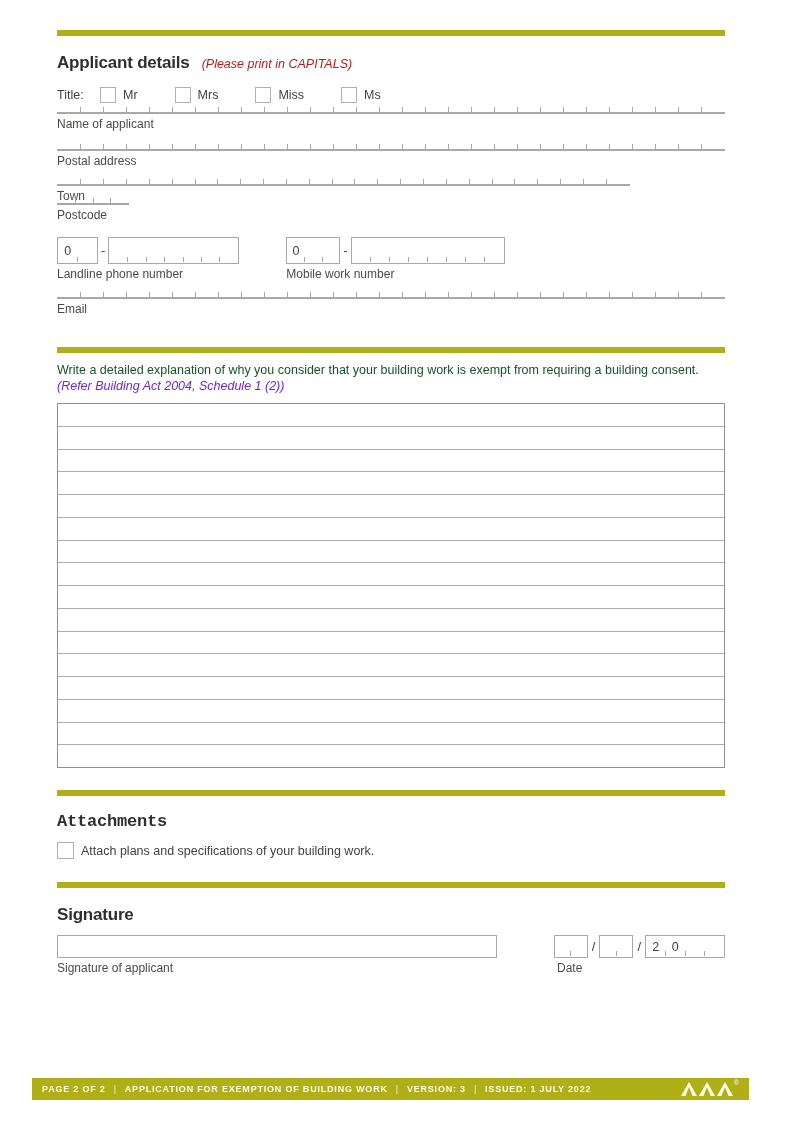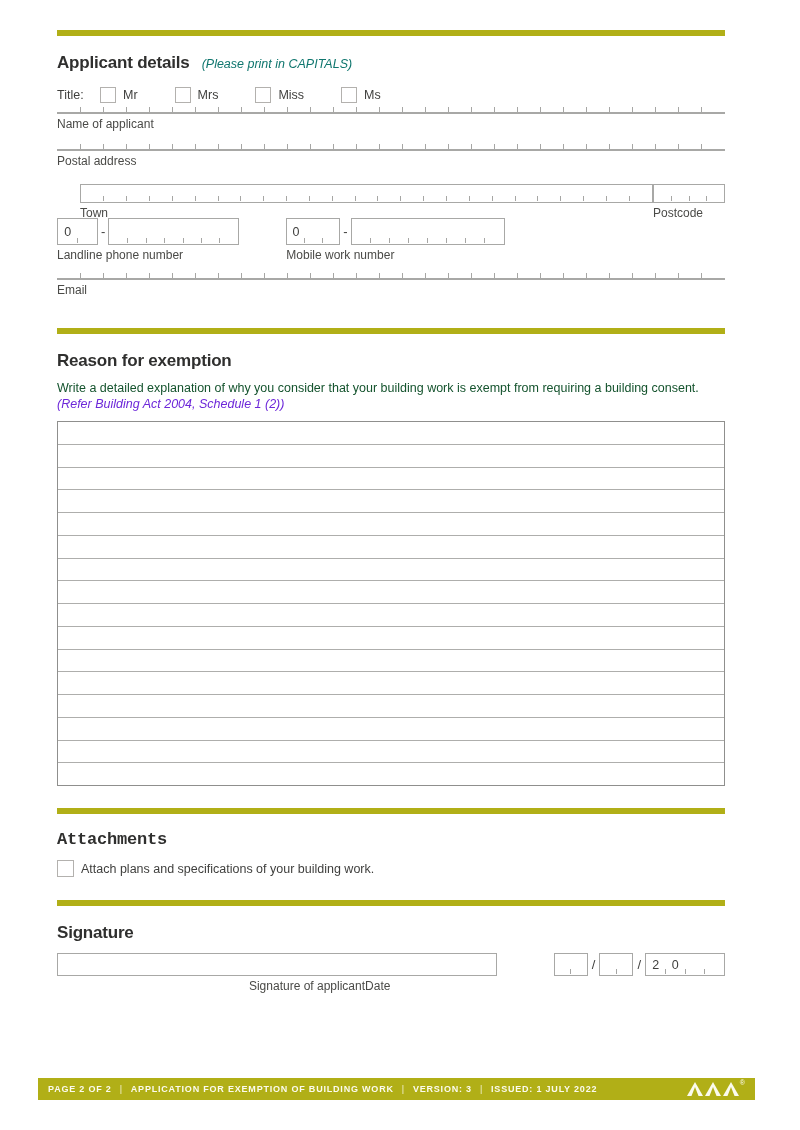--- a/index.html
+++ b/index.html
@@ -6,38 +6,38 @@
   html,body { width:800px; height:1130px; background:#ffffff; position:relative;
     font-family:"Liberation Sans", sans-serif; color:#3d3d3b; overflow:hidden; }
 
   .content { width:668px; margin-left:57px; }
 
   .bar { height:6px; background:#b1af17; }
   .bar.top { margin-top:30px; }
 
   .section-heading { font-size:17px; font-weight:700; color:#2f2f2e; letter-spacing:-0.2px; }
   .heading-row { display:flex; align-items:baseline; margin-top:17px; }
-  .heading-note { font-style:italic; font-size:12.5px; color:#0f766e; margin-left:12px; }
+  .heading-note { font-style:italic; font-size:12.5px; color:#b91c1c; margin-left:12px; }
 
   .title-row { display:flex; align-items:center; margin-top:14px; font-size:12.5px; color:#3f3f3d; }
   .title-label { width:43px; }
   .title-option { display:flex; align-items:center; margin-right:37px; }
   .checkbox { width:16px; height:16px; border:1px solid #b3b1ae; background:#fff; margin-right:7px; flex:0 0 auto; }
 
   .field-box { border:1px solid #a8a8a6; background:#fff; height:21px; }
   .field-label { font-size:12px; color:#4a4a47; margin-top:3px; }
 
   .comb { display:flex; height:100%; }
   .comb .cell { flex:1 1 0; position:relative; display:flex; align-items:center; justify-content:center;
     font-size:12.5px; color:#3f3f3d; }
   .comb .cell + .cell::before { content:""; position:absolute; left:-0.5px; bottom:1px; width:1px; height:5px; background:#a6a6a4; }
   .mt18 { margin-top:18px; }
   .mt15 { margin-top:15px; }
 
-  .town-postcode { display:flex; justify-content:flex-end; margin-top:16px; }
+  .town-postcode { display:flex; justify-content:space-between; margin-top:16px;flex-direction:column; }
   .town-wrap { width:573px; }
   .postcode-wrap { width:72px; }
 
   .phone-row { display:flex; margin-top:15px; }
   .phone-group { display:flex; flex-direction:column; }
   .phone-boxes { display:flex; align-items:center; height:27px; }
   .phone-prefix { border:1px solid #a8a8a6; height:27px; }
   .phone-main { border:1px solid #a8a8a6; height:27px; }
   .phone-dash { margin:0 3px; color:#3f3f3d; font-size:13px; }
   .w41 { width:41px; } .w131 { width:131px; } .w54 { width:54px; } .w154 { width:154px; }
@@ -51,24 +51,24 @@
   .ruled-area .rule-row:last-child { border-bottom:none; }
 
   .attach-row { display:flex; align-items:center; margin-top:11px; font-size:12.5px; color:#3f3f3d; }
 
   .sig-row { display:flex; justify-content:space-between; margin-top:10px; }
   .sig-box { width:440px; height:23px; border:1px solid #a8a8a6; }
   .date-group { display:flex; align-items:center; height:23px; }
   .date-box { border:1px solid #a8a8a6; height:23px; }
   .date-dd { width:34px; } .date-mm { width:34px; } .date-yy { width:80px; }
   .date-slash { margin:0 4px; font-size:13px; color:#3f3f3d; }
-  .sig-labels { display:flex; justify-content:center; }
+  .sig-labels { display:flex; justify-content:space-between; }
   .date-label-wrap { width:168px; }
 
-  .footer { position:absolute; left:38px; top:1078px; width:717px; height:22px; background:#b1af17;
+  .footer { position:absolute; left:32px; top:1078px; width:717px; height:22px; background:#b1af17;
     display:flex; align-items:center; padding:0 10px; }
   .footer-text { color:#fbfbee; font-size:9px; font-weight:700; letter-spacing:0.8px; display:flex; align-items:center; }
   .footer-sep { margin:0 8px; font-weight:400; opacity:0.85; }
   .footer-logo { margin-left:auto; display:flex; align-items:flex-start; }
   .reg-mark { color:#fbfbee; font-size:7px; margin-left:1px; position:relative; top:-3px; }
 </style>
 </head>
 <body>
 
 <div class="content">
@@ -279,21 +279,20 @@
       <span class="cell"></span>
       <span class="cell"></span>
       <span class="cell"></span>
       <span class="cell"></span>
       <span class="cell"></span>
       <span class="cell"></span>
     </div>
   <div class="field-label">Email</div>
 
   <div class="bar" style="margin-top:31px;"></div>
-  <div class="section-heading" style="margin-top:17px;">Reason for exemption</div>
   <div class="instruction">Write a detailed explanation of why you consider that your building work is exempt from requiring a building consent.</div>
   <div class="reference">(Refer Building Act 2004, Schedule 1 (2))</div>
   <div class="ruled-area">
       <div class="rule-row"></div>
       <div class="rule-row"></div>
       <div class="rule-row"></div>
       <div class="rule-row"></div>
       <div class="rule-row"></div>
       <div class="rule-row"></div>
       <div class="rule-row"></div>

